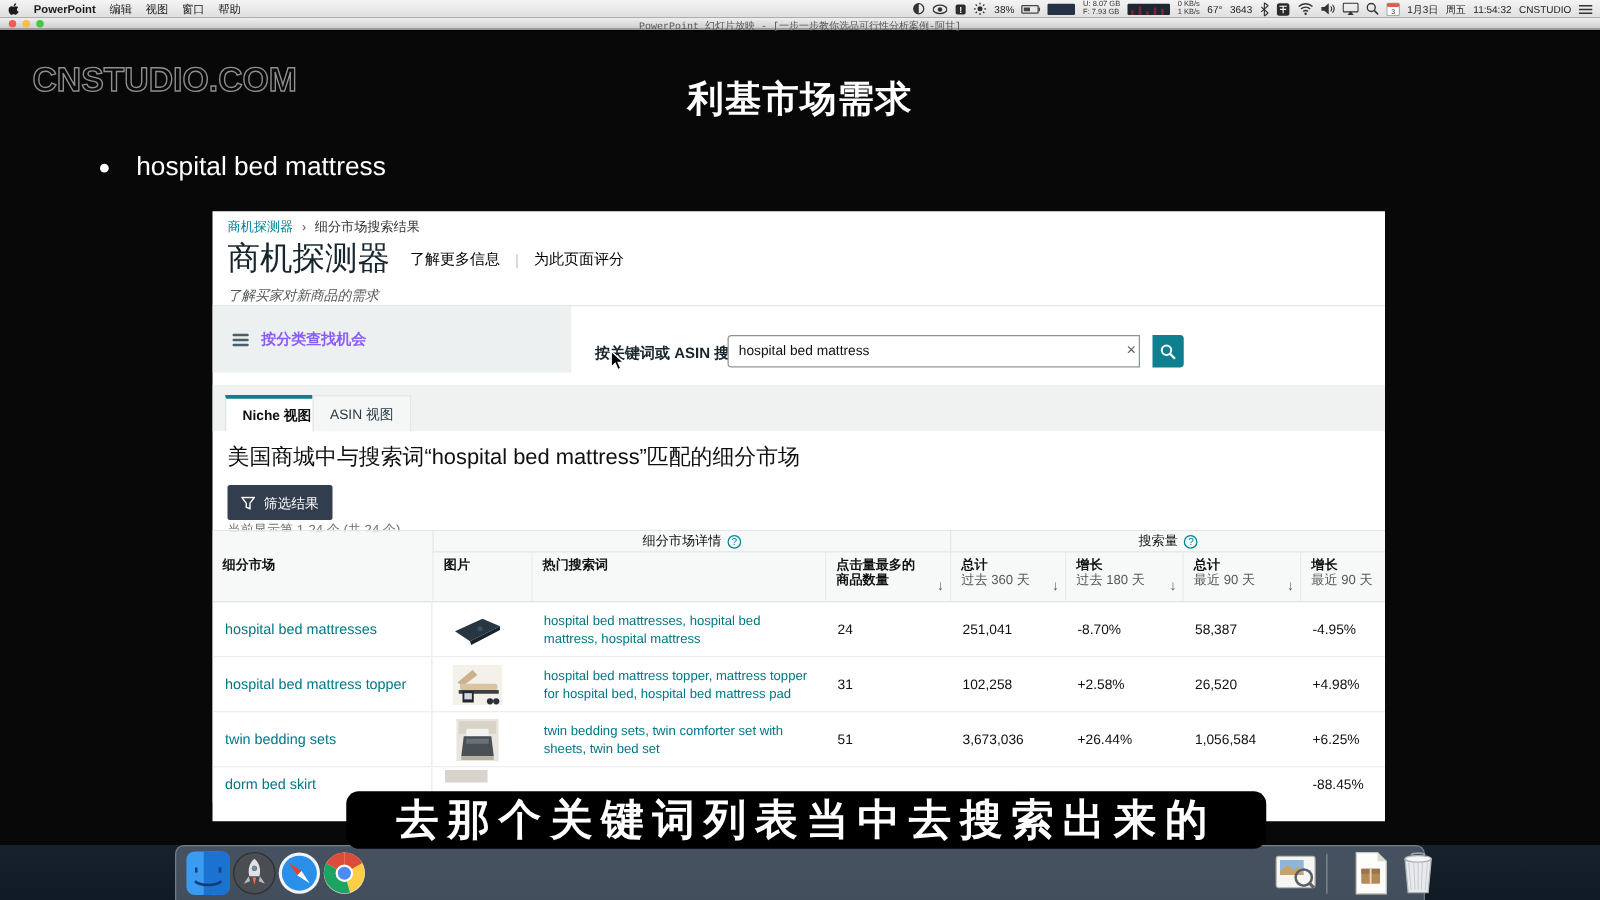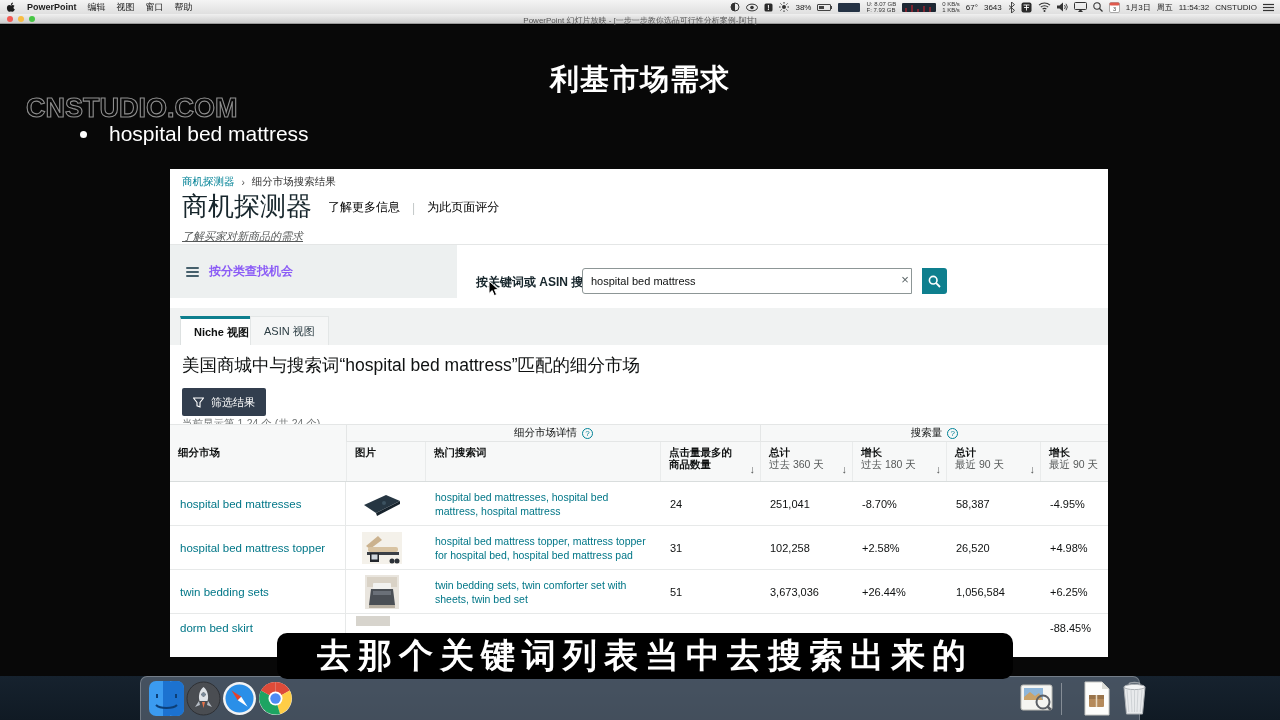--- a/index.html
+++ b/index.html
@@ -17,32 +17,32 @@
   .meter2 { display:flex; flex-direction:column; font-size:6px; line-height:6px; color:#333; }
   .battbody { width:14px; height:7px; border:1px solid #444; border-radius:1px; position:relative; }
   .battbody::after { content:""; position:absolute; left:1px; top:1px; bottom:1px; width:38%; background:#444; }
   .battcap { width:1px; height:3px; background:#444; }
   .minigraph { width:34px; height:9px; background:#1d2733; border-radius:1px; position:relative; overflow:hidden; }
   .minigraph i { position:absolute; bottom:0; background:#7e2430; width:2px; }
   .memblock { width:22px; height:9px; background:#243244; border-radius:1px; }
 
   
   .titlebar { position:absolute; left:0; top:14px; width:1280px; height:10px;
-    background:linear-gradient(#f0f0f0,#cdcdcd); border-bottom:1px solid #9a9a9a; z-index:39; }
+    background:linear-gradient(#f0f0f0,#cdcdcd); border-bottom:1px solid #9a9a9a; z-index:39;font-family:Liberation Mono, monospace; }
   .tl { position:absolute; top:2px; width:6px; height:6px; border-radius:50%; }
   .tl.r { left:7px;  background:#f35b54; }
   .tl.y { left:18px; background:#f8bd44; }
   .tl.g { left:29px; background:#47c645; }
   .titlebar .wt { position:absolute; left:0; right:0; top:1px; text-align:center;
     font-size:8px; color:#555; }
 
   
   .slide { position:absolute; left:0; top:25px; width:1280px; height:651px; background:#080808; }
   .watermark { position:absolute; left:26px; top:24px; font-size:27px; font-weight:bold;
-    letter-spacing:0; color:#777;margin-top:44px; }
+    letter-spacing:0; color:#777; }
   @supports (-webkit-text-stroke: 1px #999) {
     .watermark { color:transparent; -webkit-text-stroke:1.1px #8f8f8f; }
   }
   .slide-title { position:absolute; left:0; right:0; top:35px; text-align:center;
     font-size:29px; font-weight:bold; color:#fff; letter-spacing:1px; }
   .bullet-row { position:absolute; left:80px; top:97px; display:flex; align-items:center; gap:22px;
     color:#fff; }
   .bullet-dot { width:7px; height:7px; border-radius:50%; background:#fff; }
   .bullet-text { font-size:21px; }
 
@@ -51,21 +51,21 @@
     background:#fff; overflow:hidden; color:#0f1111; }
   .crumbs { position:absolute; left:12px; top:6px; font-size:10.5px; display:flex; gap:7px; align-items:center; }
   .crumb-link { color:#008296; }
   .crumb-sep { color:#555; font-size:10px; }
   .crumb-cur { color:#333; }
   .titlerow { position:absolute; left:12px; top:22px; display:flex; align-items:flex-end; gap:16px; }
   .h1 { font-size:26px; color:#17262c; line-height:30px; }
   .h1links { display:flex; gap:12px; align-items:center; margin-bottom:5px; font-size:12px; }
   .h1links .lnk { color:#000000; }
   .h1links .pipe { color:#c2c7c7; }
-  .tagline { position:absolute; left:12px; top:60px; font-size:11px; font-style:italic; color:#565959;text-decoration:underline; }
+  .tagline { position:absolute; left:12px; top:60px; font-size:11px; font-style:italic; color:#565959; }
   .hdiv { position:absolute; left:0; top:75px; width:938px; height:1px; background:#e4e6e6; }
 
   .cat-block { position:absolute; left:0; top:76px; width:287px; height:53px; background:#edf0f0;
     display:flex; align-items:center; padding-left:16px; gap:10px; }
   .burger { width:13px; height:10px; display:flex; flex-direction:column; justify-content:space-between; }
   .burger i { height:2px; background:#46606c; border-radius:1px; }
   .cat-label { font-size:12px; font-weight:bold; color:#8b5cf6; }
 
   .search-label { position:absolute; left:306px; top:105px; font-size:12px; font-weight:bold; color:#17262c; }
   .search-input { position:absolute; left:412px; top:99px; width:330px; height:26px;

